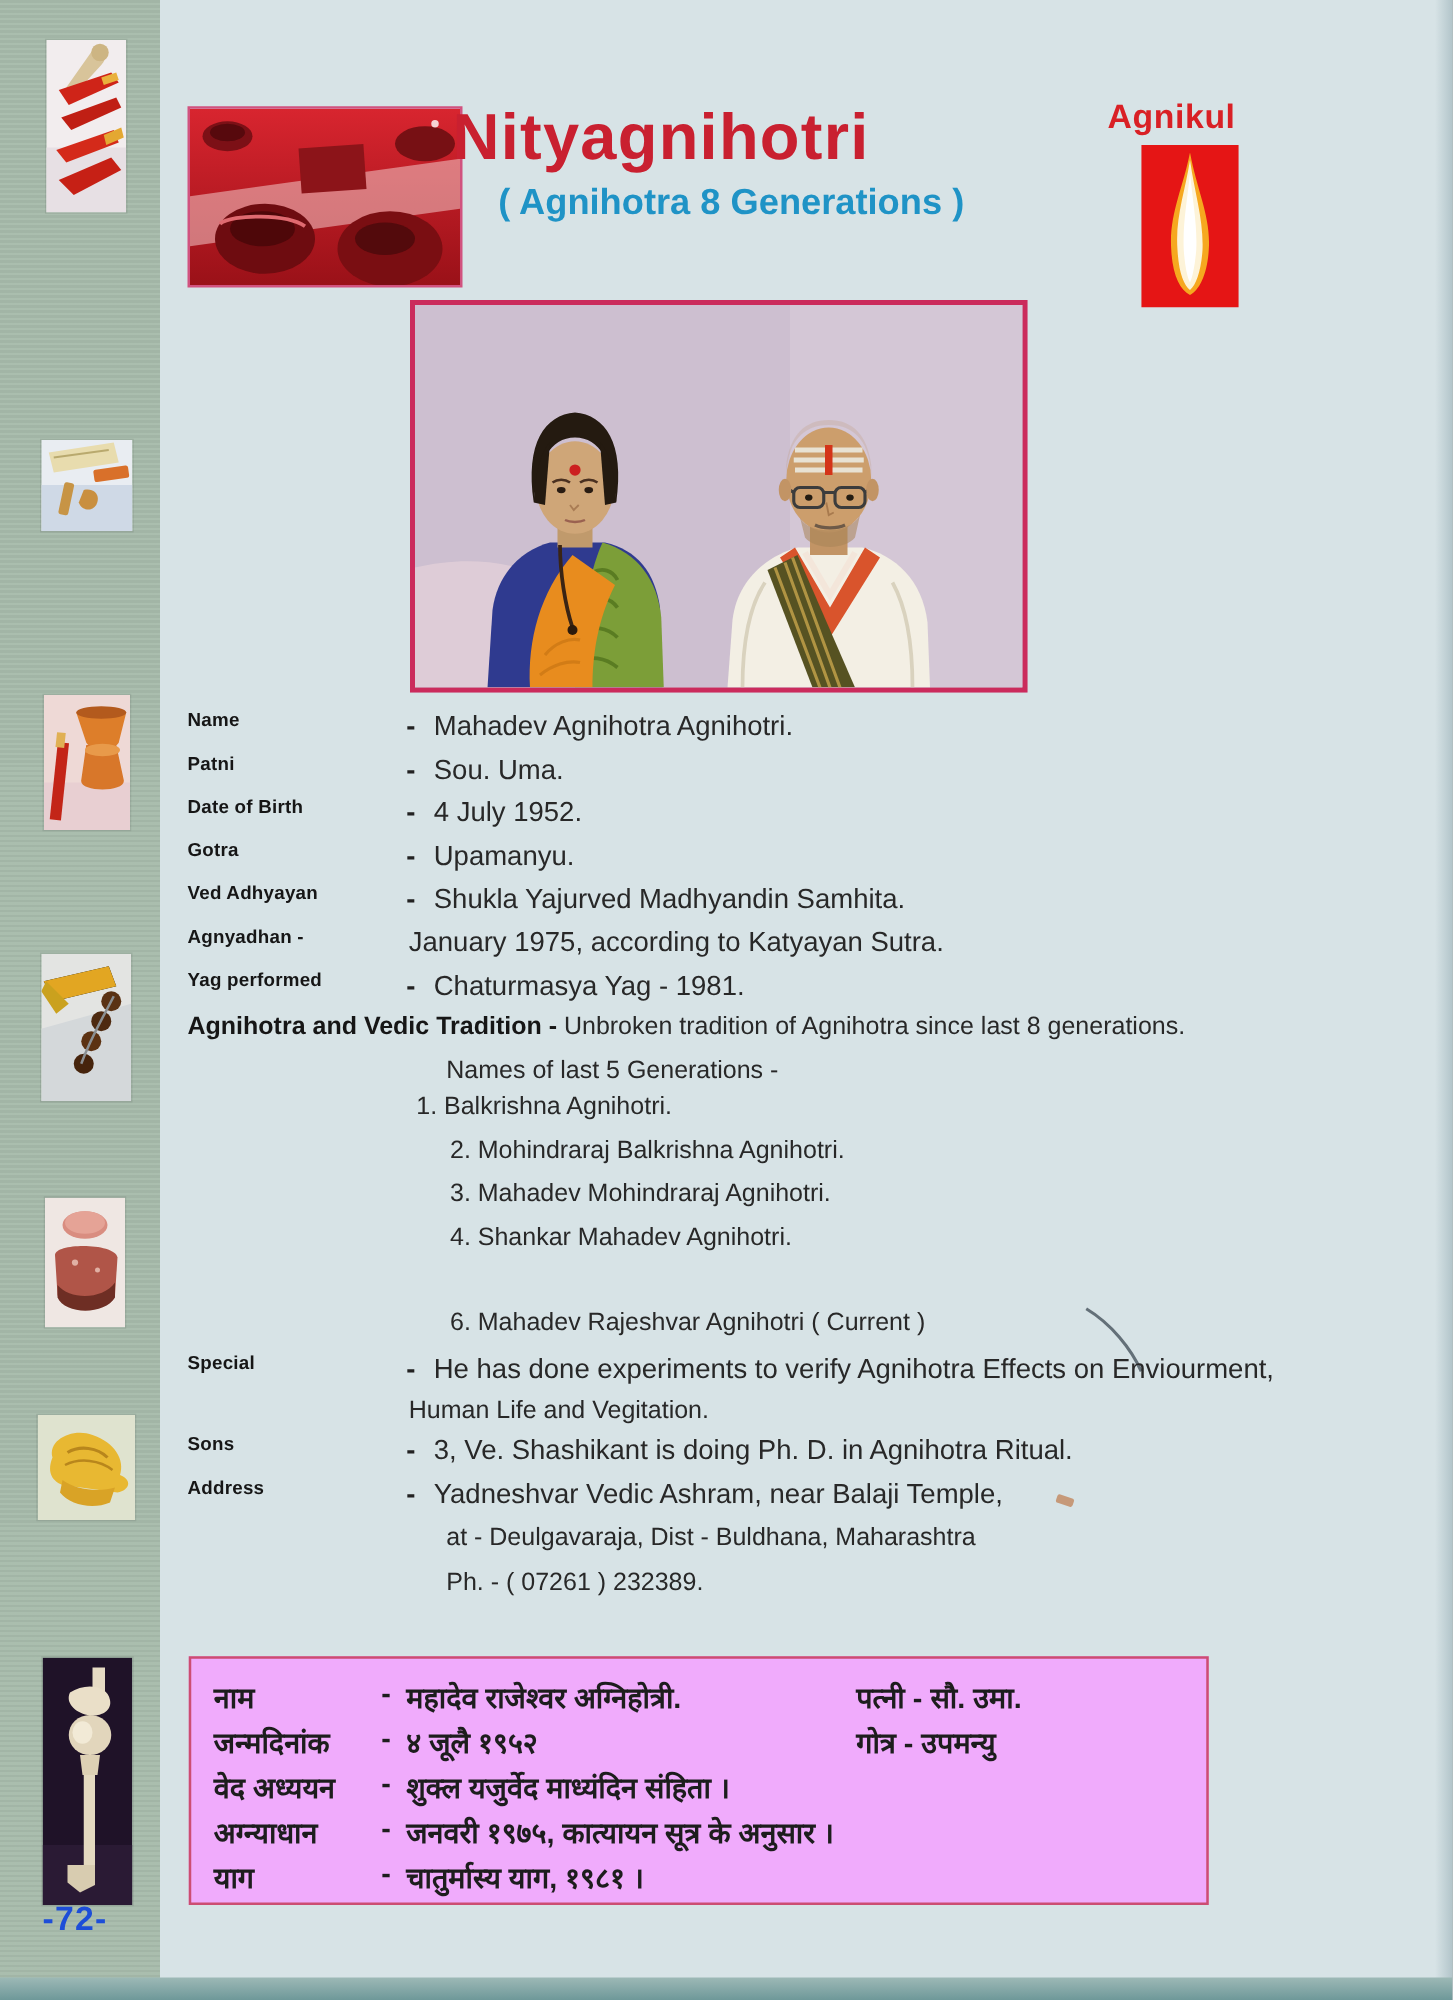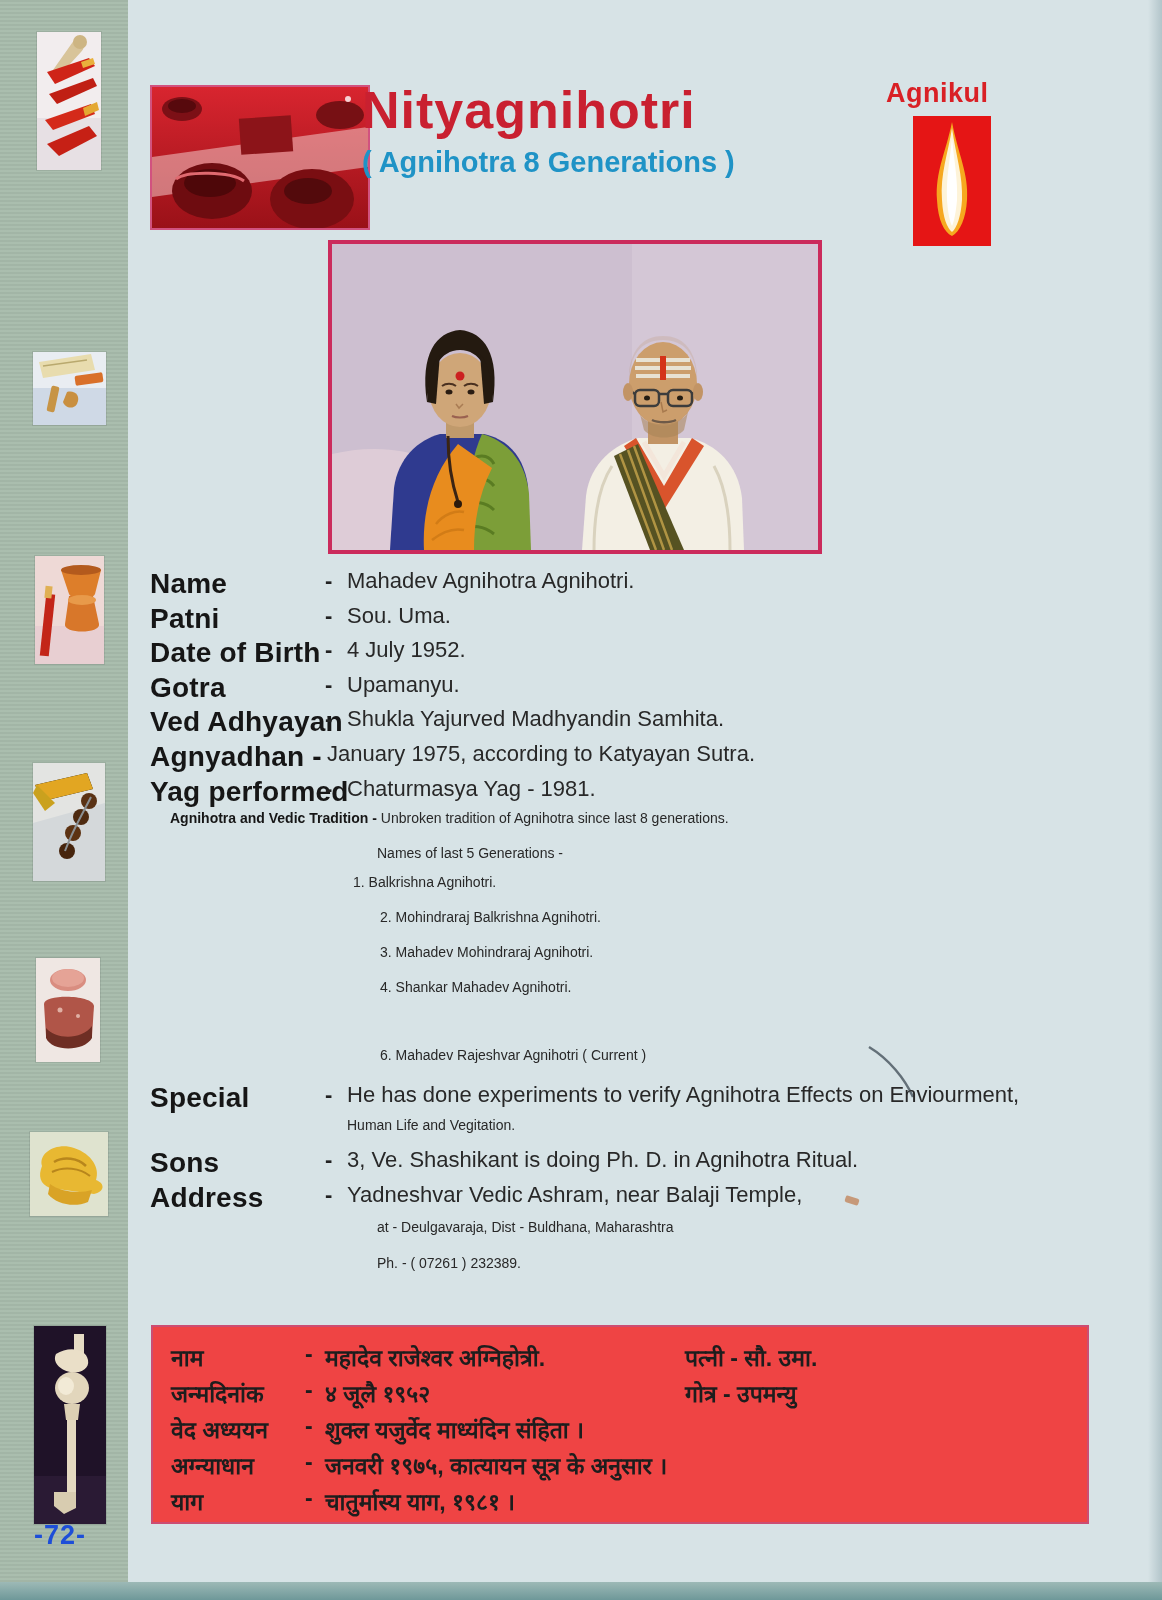--- a/index.html
+++ b/index.html
@@ -18,41 +18,41 @@
   .edge-bottom{position:absolute; left:0; bottom:0; width:1162px; height:18px;
     background:linear-gradient(to bottom,#9db9b6,#6e9899);}
   .strip-photo{position:absolute; overflow:hidden; box-shadow:0 0 0 1px rgba(0,0,0,.08);}
   .strip-photo svg{display:block;}
 
   
   .photo-red{position:absolute; left:150px; top:85px; width:220px; height:145px;
     border:2px solid #d1527f; box-sizing:border-box; overflow:hidden;}
   .title{position:absolute; left:362px; top:80px; width:446px; text-align:left;
     font-size:52px; font-weight:700; color:#c92030; letter-spacing:1px;}
-  .subtitle{position:absolute; left:362px; top:146px; width:446px; 
+  .subtitle{position:absolute; left:362px; top:146px; width:446px; text-align:center;
     font-size:29px; font-weight:700; color:#1f93c6;}
   .brand{position:absolute; left:886px; top:78px; width:140px; text-align:left;
     font-size:27px; font-weight:700; color:#d92025; letter-spacing:.5px;}
   .flamebox{position:absolute; left:913px; top:116px; width:78px; height:130px;}
 
   
   .couple{position:absolute; left:328px; top:240px; width:494px; height:314px;
     border:4px solid #cb2b5c; box-sizing:border-box; background:#cdbfd0; overflow:hidden;}
 
   
   .irow{position:absolute; left:150px; width:980px; height:30px; white-space:nowrap;}
-  .ilabel{position:absolute; left:0; top:0; font-size:28px; font-weight:700; color:#161616; letter-spacing:.2px;}
+  .ilabel{position:absolute; left:0; top:0; font-size:15px; font-weight:700; color:#161616; letter-spacing:.2px;}
   .idash{position:absolute; left:175px; top:0; font-size:22px; font-weight:700; color:#222;}
   .ival{position:absolute; left:197px; top:0; font-size:22px; color:#282828;}
-  .free{position:absolute; white-space:nowrap; font-size:14px; color:#282828;margin-left:20px;}
+  .free{position:absolute; white-space:nowrap; font-size:20px; color:#282828;}
   .b{font-weight:700; color:#161616;}
 
   
-  .hbox{position:absolute; left:151px; top:1325px; width:938px; height:199px;
-    background:#ef4444; border:2px solid #cc4d72; box-sizing:border-box;}
+  .hbox{position:absolute; left:151px; top:1325px; width:816px; height:199px;
+    background:#f0abfc; border:2px solid #cc4d72; box-sizing:border-box;}
   .hrow{position:absolute; left:0; width:930px; height:32px; white-space:nowrap;
     font-size:23px; font-weight:600; color:#1d1d1d;}
   .hlabel{position:absolute; left:18px; top:0;}
   .hdash{position:absolute; left:152px; top:0;}
   .hval{position:absolute; left:172px; top:0;}
   .hright{position:absolute; left:532px; top:0;}
 
   .pagenum{position:absolute; left:34px; top:1520px; font-size:27px; font-weight:700; color:#1d4ed8; letter-spacing:1px;text-align:center;}
 
   .penmark{position:absolute; left:855px; top:1035px;}

